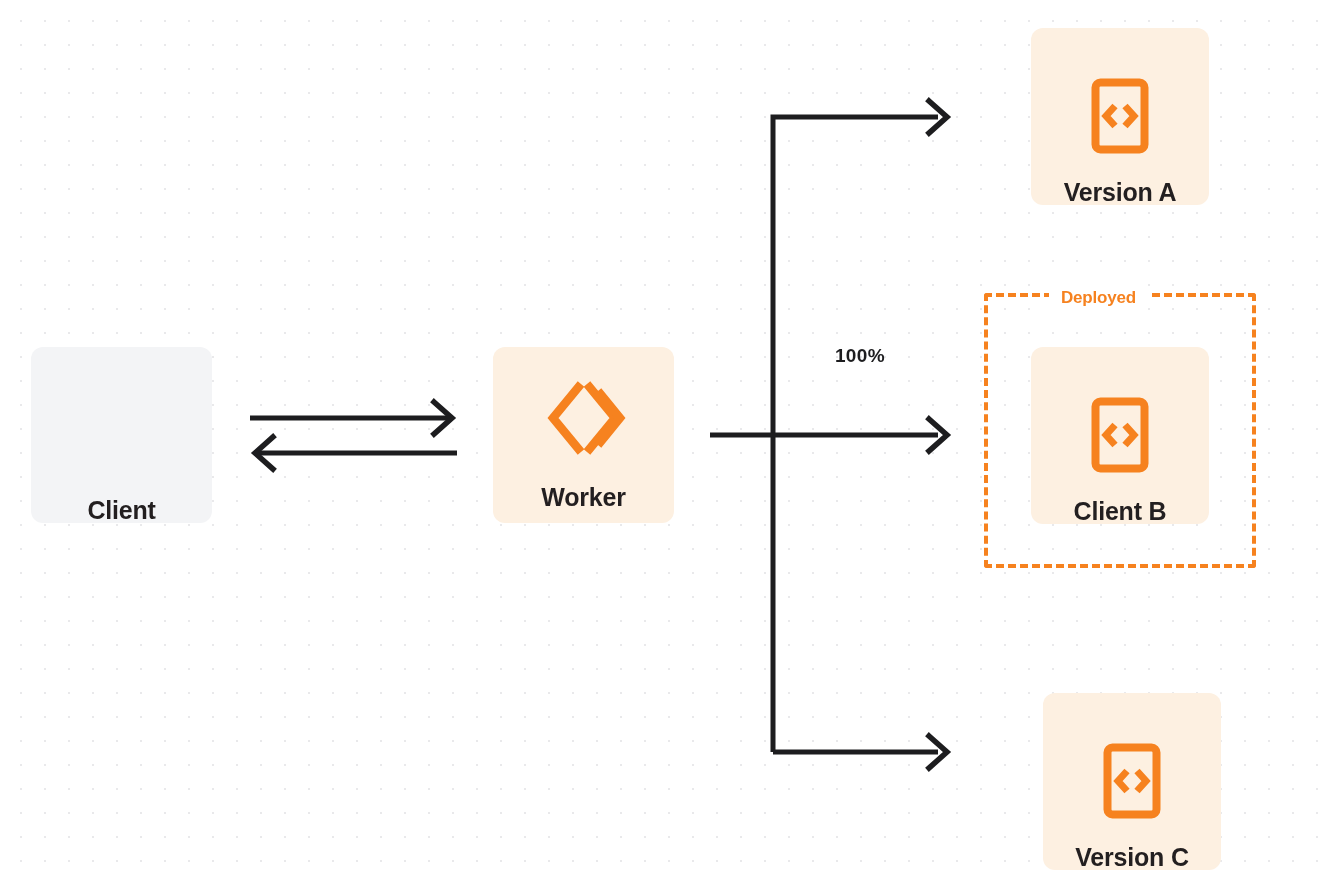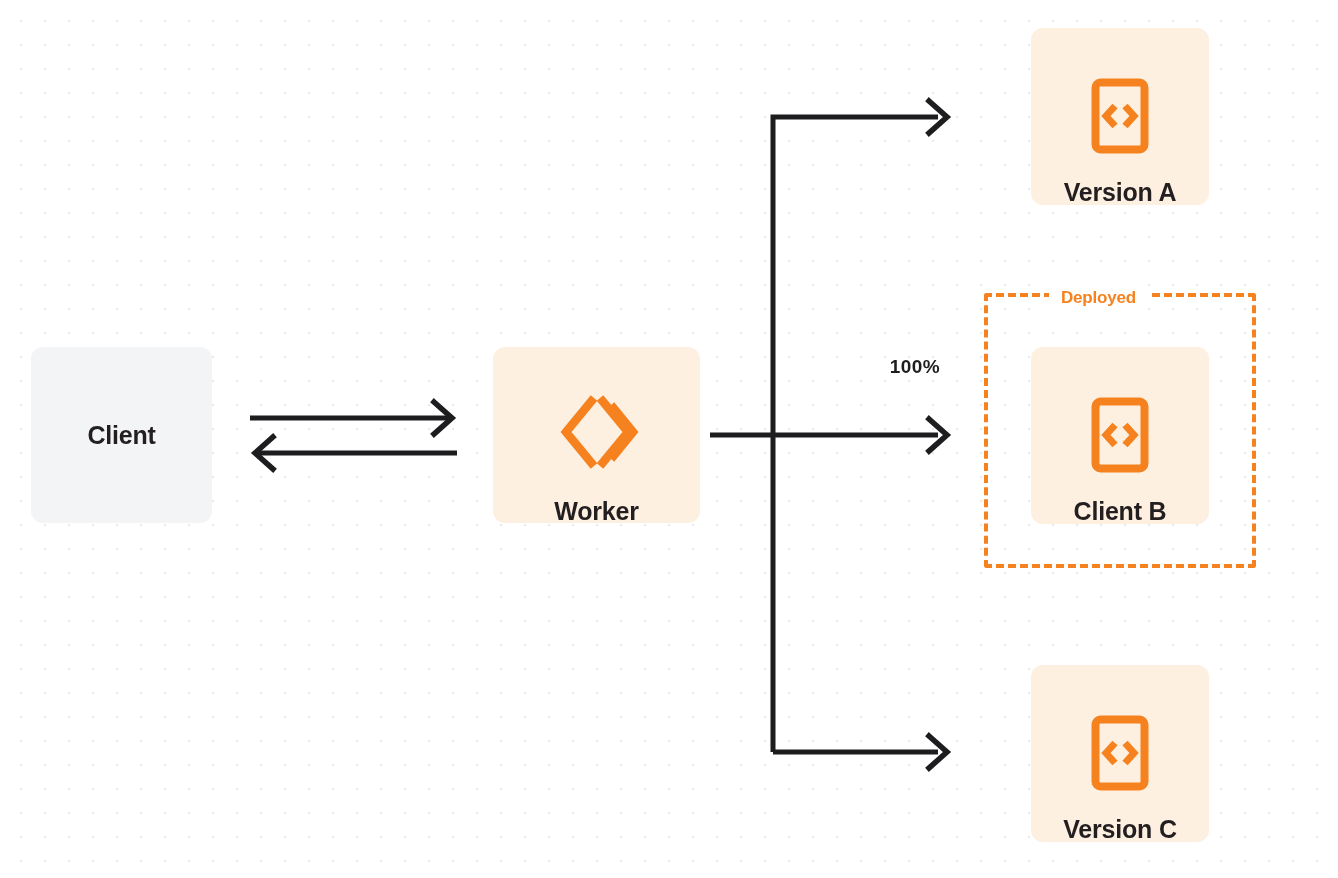--- a/index.html
+++ b/index.html
@@ -19,54 +19,54 @@
     background-position:9px 9px;
   }
 
   
   .node {
     position:absolute;
     border-radius:12px;
     display:flex;
     flex-direction:column;
     align-items:center;
-    justify-content:center;
+    justify-content:flex-end;
   }
   .node-label {
     font-size:25px;
     font-weight:bold;
     color:#231f20;
     letter-spacing:-0.2px;
     line-height:1;
     white-space:nowrap;
   }
   .node-icon { display:block; }
 
   #client-node {
     left:31px; top:347px; width:181px; height:176px;
     background:#f3f4f6;
   }
   #worker-node {
-    left:493px; top:347px; width:207px; height:176px;
+    left:493px; top:347px; width:181px; height:176px;
     background:#fdf0e1;
     justify-content:flex-start;
-    padding-top:42px;
+    padding-top:28px;
   }
   #worker-node .node-label { margin-top:20px; }
 
   .version-node {
     left:1031px; width:178px; height:177px;
     background:#fdf0e1;
     justify-content:flex-end;
     padding-top:34px;
   }
   .version-node .node-label { margin-top:22px; }
   #version-a-node { top:28px; }
   #version-b-node { top:347px; }
-  #version-c-node { top:665px; }
+  #version-c-node { top:693px;margin-left:12px; }
 
   
   #deployed-box {
     position:absolute;
     left:984px; top:293px;
     width:272px; height:275px;
     border:4px dashed #f6821f;
     border-radius:3px;
   }
   #deployed-label {
@@ -78,23 +78,23 @@
     font-size:17px;
     font-weight:bold;
     line-height:30px;
     letter-spacing:-0.2px;
     white-space:nowrap;
   }
 
   
   #traffic-label {
     position:absolute;
-    left:780px; top:350px;
+    left:780px; top:339px;
     width:160px;
-    text-align:right;
+    text-align:center;
     color:#1d1d1f;
     font-size:19px;
     font-weight:bold;
     line-height:33px;
     letter-spacing:0.4px;
   }
 
   
   svg.overlay {
     position:absolute; left:0; top:0;

